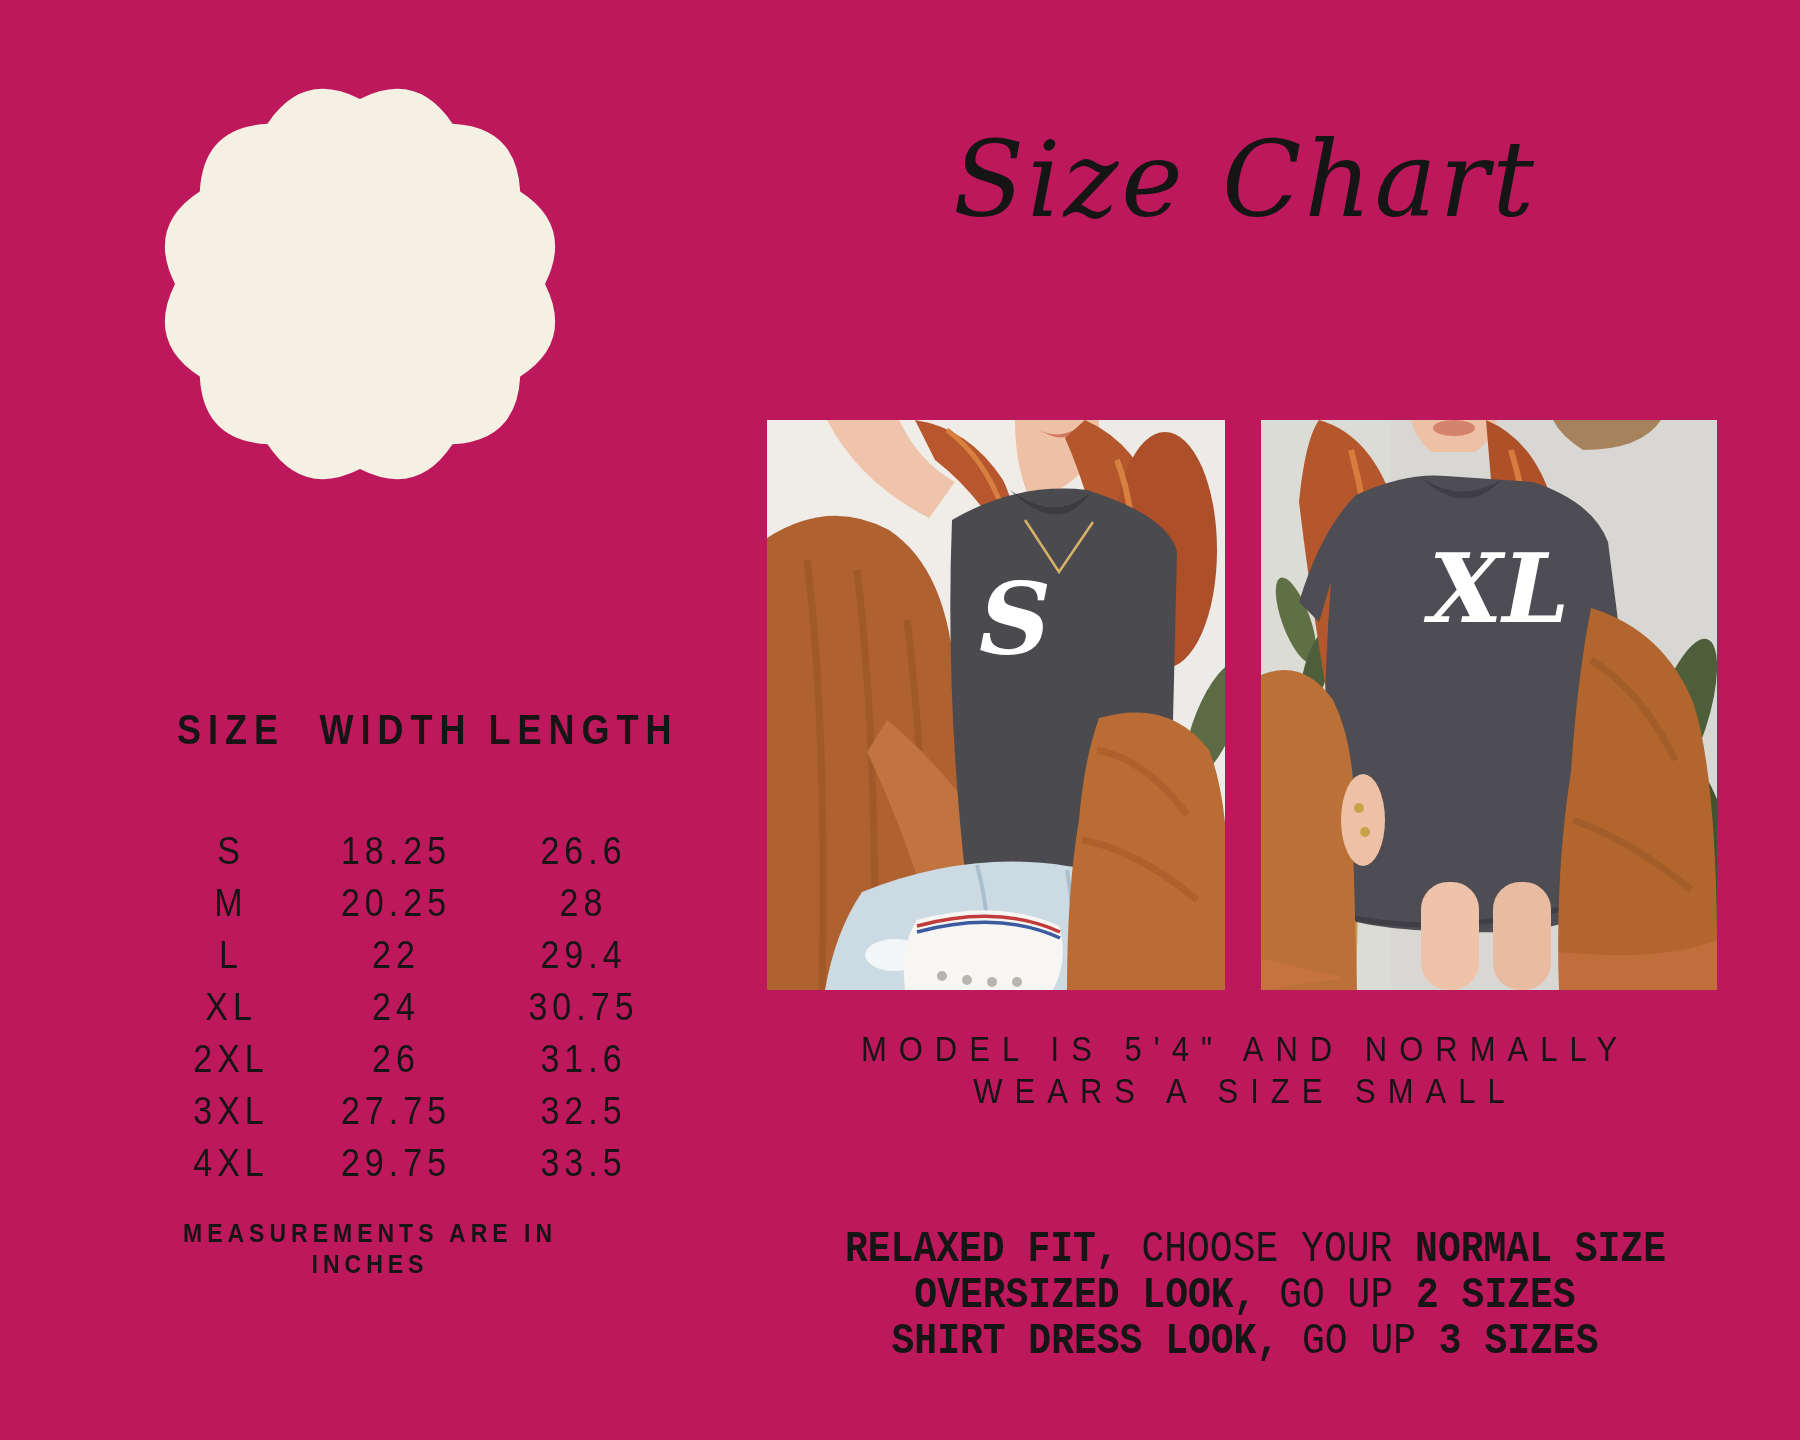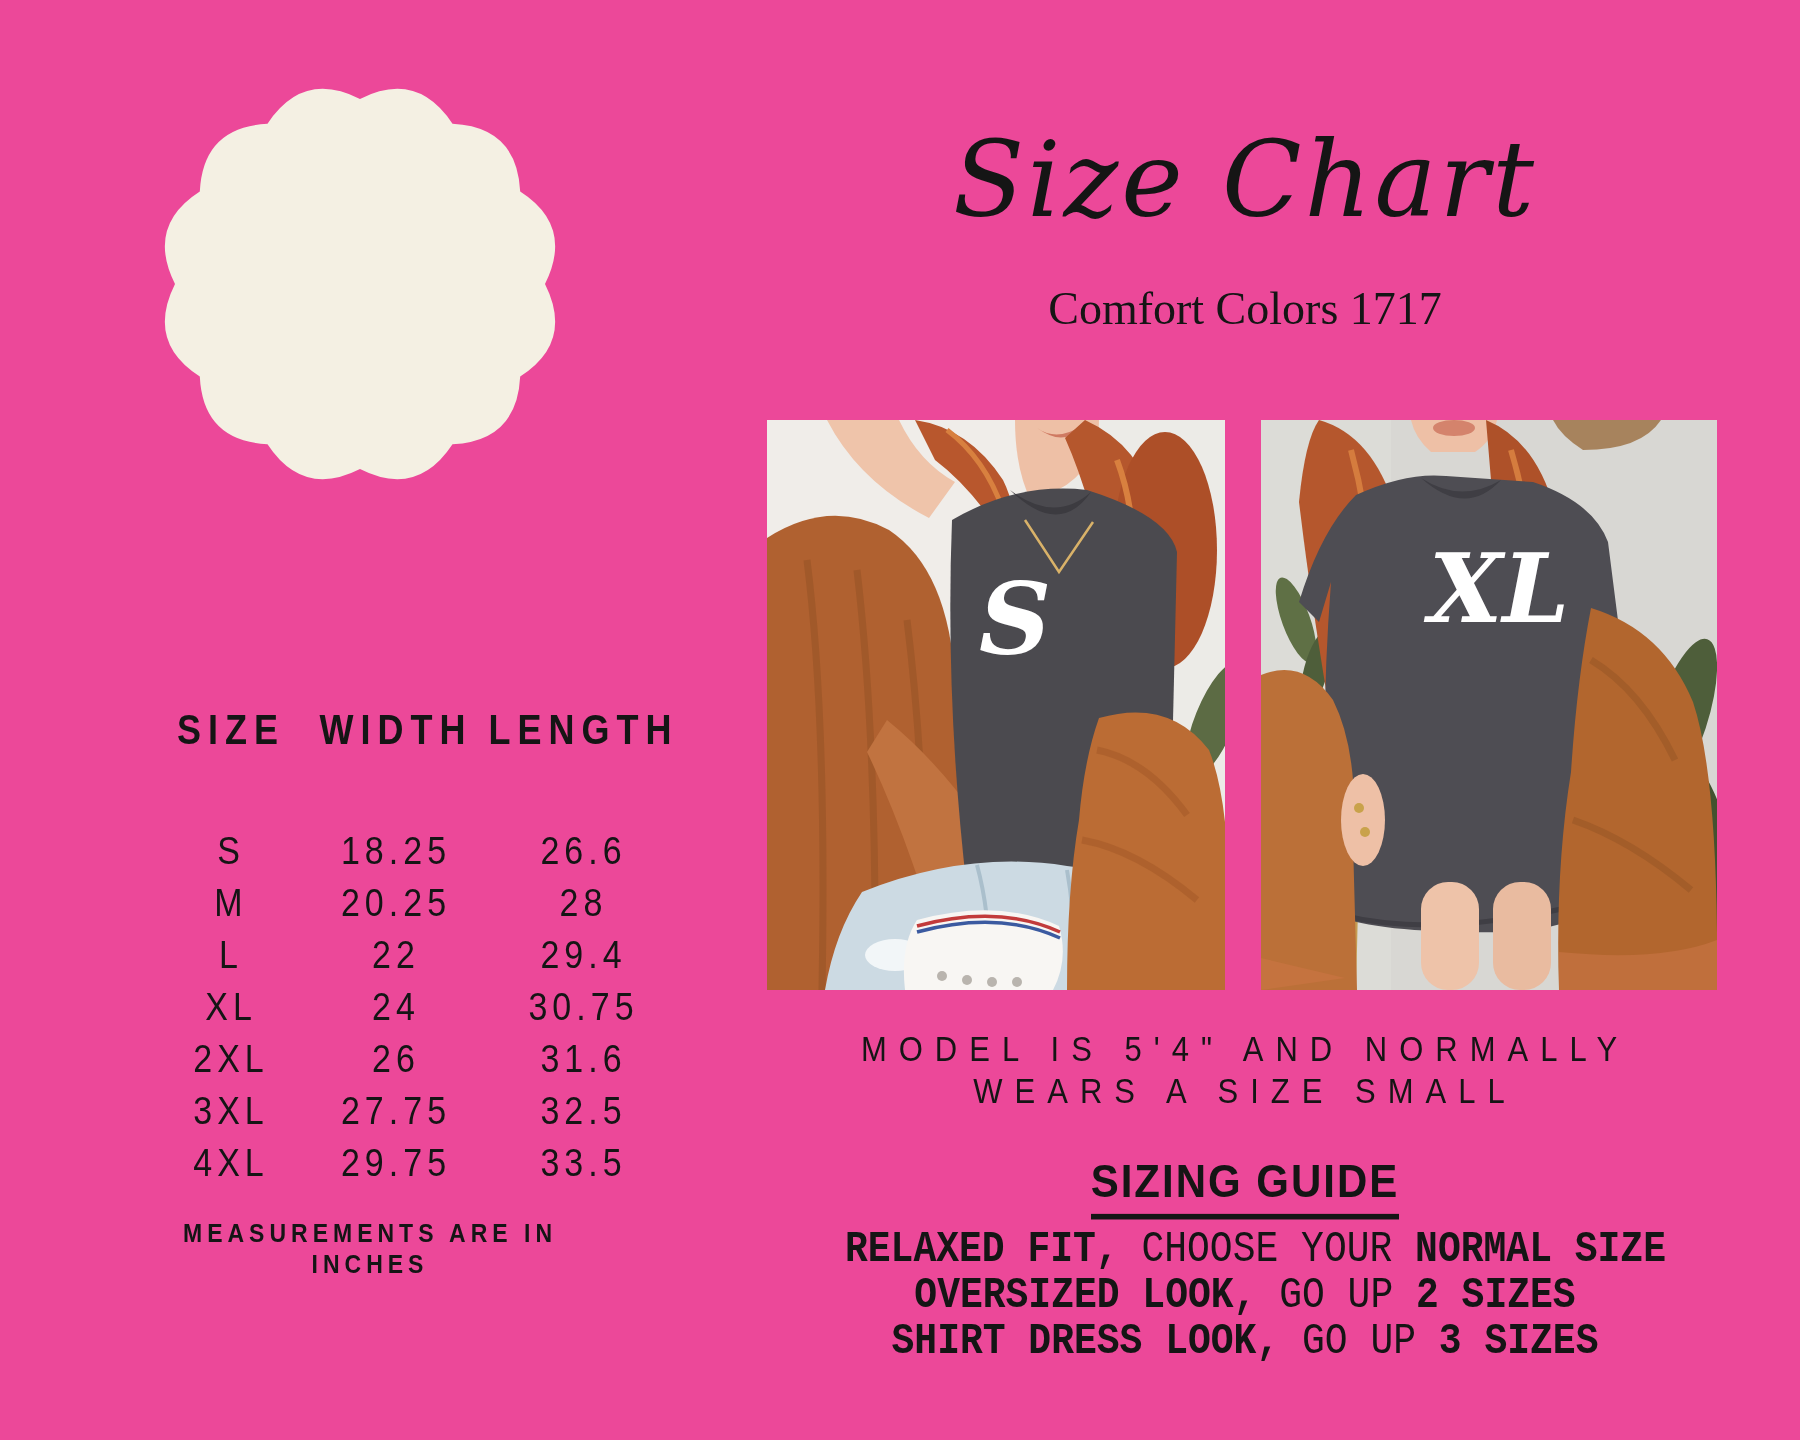--- a/index.html
+++ b/index.html
@@ -1,16 +1,16 @@
 <!DOCTYPE html>
 <html><head>
 <meta charset="utf-8">
 <style>
   html,body{margin:0;padding:0;background:#ffffff;}
-  .canvas{position:relative;width:1800px;height:1440px;background:#ec4899;overflow:hidden;
+  .canvas{position:relative;width:1800px;height:1440px;background:#be185d;overflow:hidden;
           font-family:"Liberation Sans", sans-serif;color:#151515;}
   .abs{position:absolute;}
   .cond{transform:scaleY(1.16);transform-origin:50% 50%;}
 
   
   .script-title{font-family:"DejaVu Serif", serif;font-style:italic;font-size:104px;
                 letter-spacing:3px;text-align:center;line-height:1;}
   .subtitle{font-family:"Liberation Serif", serif;font-size:46px;text-align:center;line-height:1;}
 
   
@@ -53,21 +53,20 @@
              Q 6 278 35 220
              Q 6 162 59.8 127.5
              Q 63 63 127.5 59.8
              Q 163 6 220 35
              Q 277 6 312.5 59.8
              Q 377 63 380.2 127.5
              Q 434 162 405 220 Z" fill="#f4f0e3"></path>
   </svg>
 
   <div class="abs rightcol script-title" style="top:128px;">Size Chart</div>
-  <div class="abs rightcol subtitle" style="top:286px;">Comfort Colors 1717</div>
 
   <div class="abs size-table">
     <div class="thead cond">
         <div class="tcell">SIZE</div>
         <div class="tcell">WIDTH</div>
         <div class="tcell">LENGTH</div>
       </div>
     <div class="tbody">
         <div class="trow cond">
           <div class="tcell">S</div>
@@ -226,22 +225,19 @@
         <path d="M298 532 Q400 542 456 520 L456 570 L298 570 Z" fill="#c06f3c"></path>
       </g>
     </svg>
   </div>
 
   <div class="abs rightcol" style="top:1028px;">
     <div class="caption-line cond">MODEL IS 5'4" AND NORMALLY</div>
     <div class="caption-line cond">WEARS A SIZE SMALL</div>
   </div>
 
-  <div class="abs rightcol guide-heading">
-    <span>SIZING GUIDE</span>
-  </div>
   <div class="abs rightcol" style="top:1226px;font-family:Liberation Mono, monospace;">
       <div class="guide-line cond"><span class="b">RELAXED FIT, </span><span class="r">CHOOSE YOUR </span><span class="b">NORMAL SIZE</span></div>
       <div class="guide-line cond"><span class="b">OVERSIZED LOOK, </span><span class="r">GO UP </span><span class="b">2 SIZES</span></div>
       <div class="guide-line cond"><span class="b">SHIRT DRESS LOOK, </span><span class="r">GO UP </span><span class="b">3 SIZES</span></div>
     </div>
 
 </div>
 
 </body></html>

